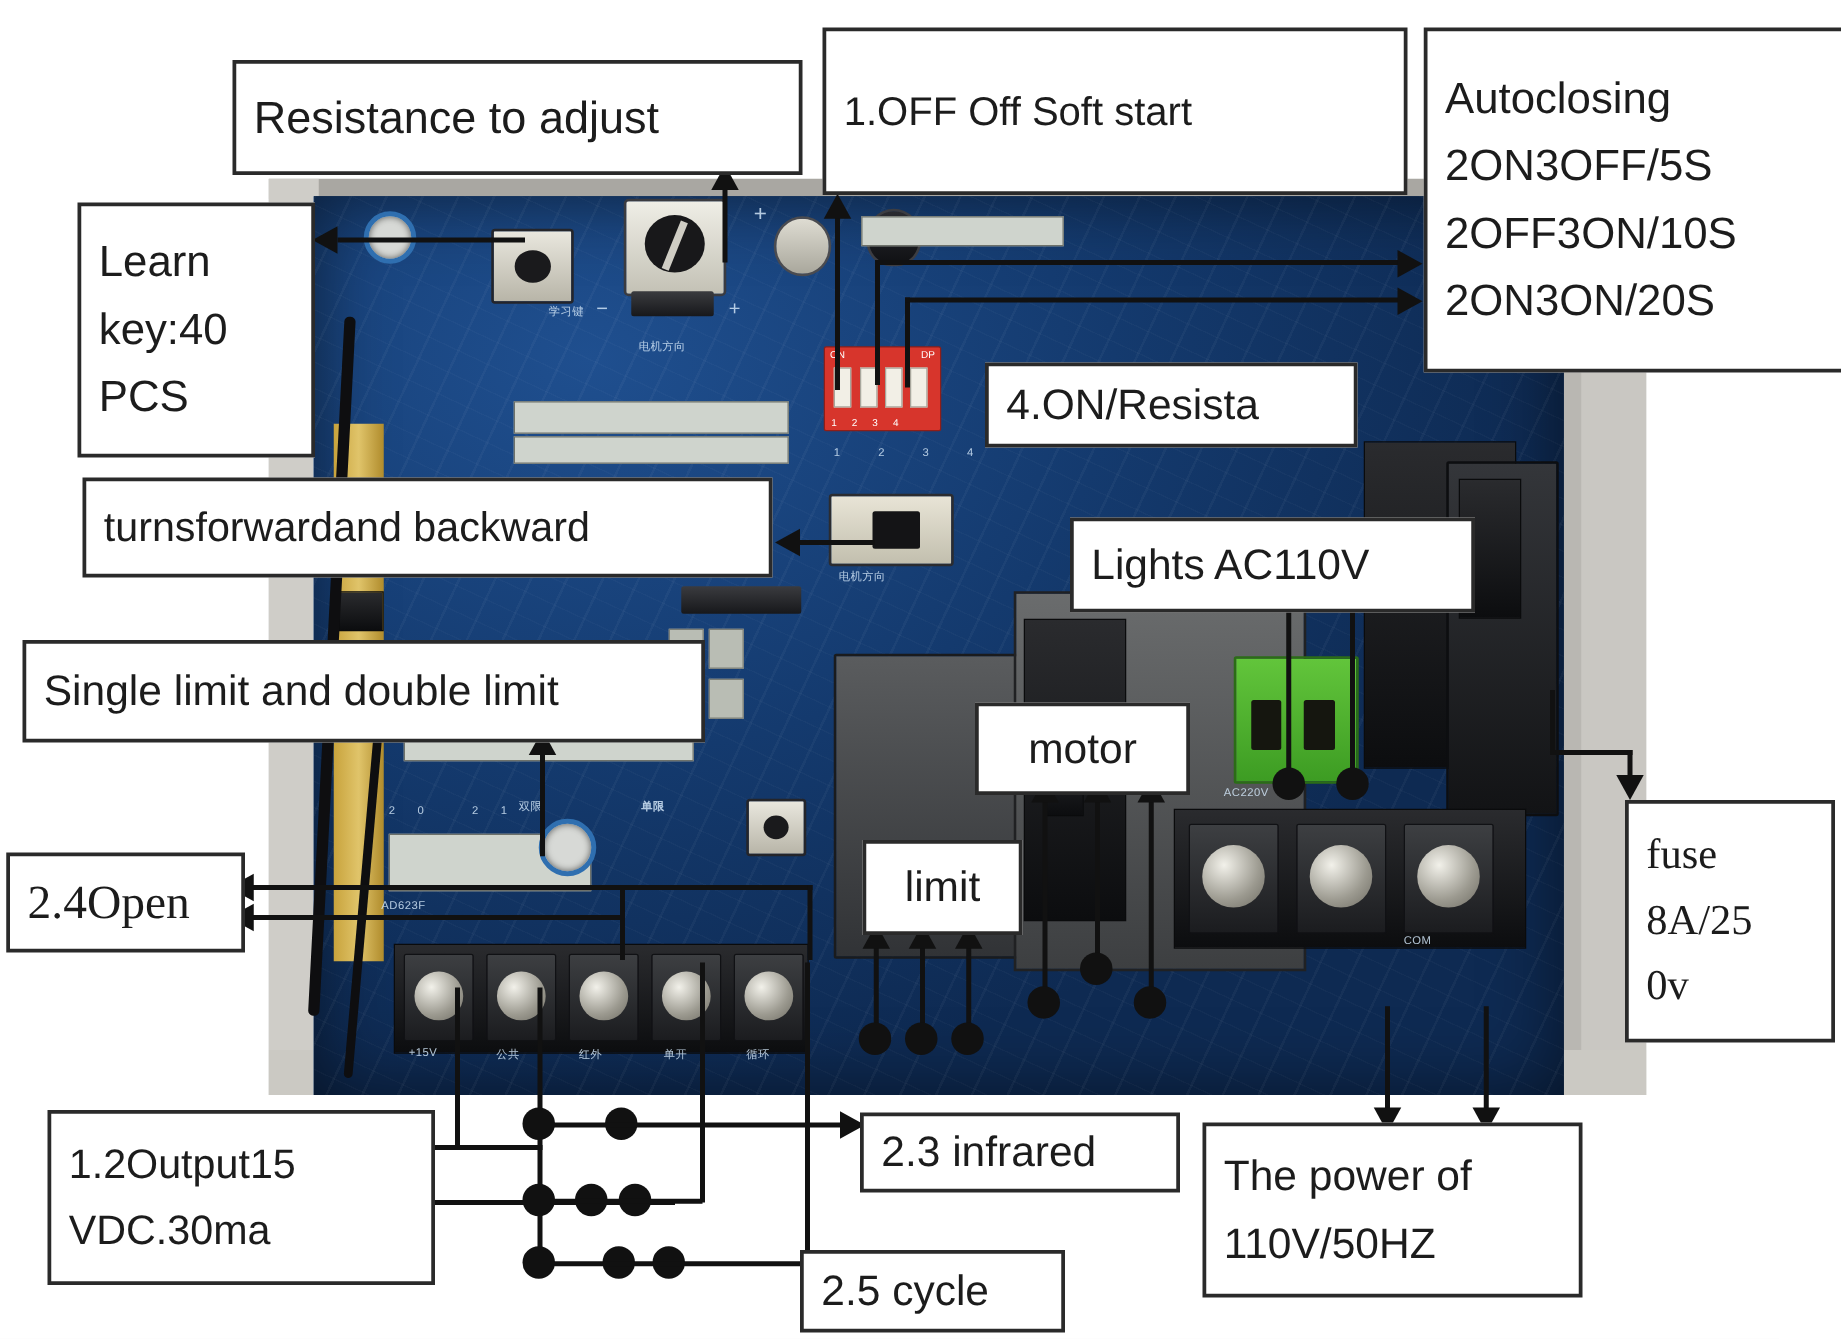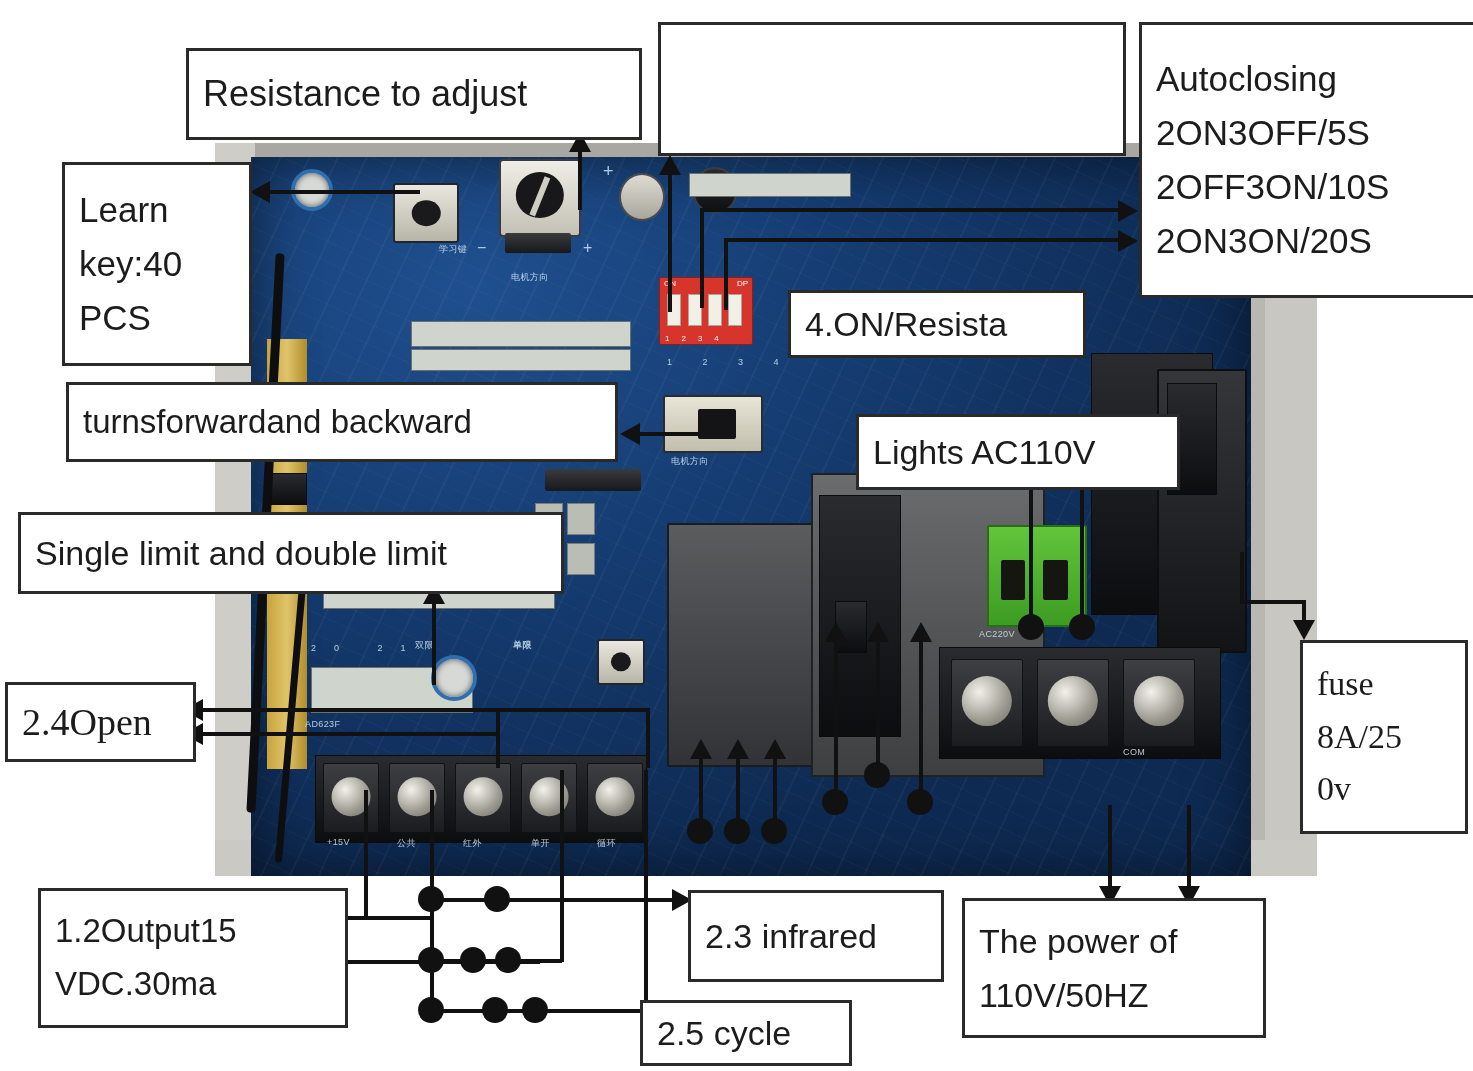--- a/index.html
+++ b/index.html
@@ -291,20 +291,21 @@
   <div class="ln-h" style="left:440px;top:959px;width:122px;"></div>
   <div class="ln-v" style="left:560px;top:770px;height:192px;"></div>
   <div class="ln-h" style="left:440px;top:1009px;width:208px;"></div>
   <div class="ln-v" style="left:644px;top:770px;height:242px;"></div>
 
   <div class="box sans" style="left:186px;top:48px;width:456px;height:92px;font-size:36px;">
     <span class="ln">Resistance to adjust</span>
   </div>
 
   <div class="box sans" style="left:658px;top:22px;width:468px;height:134px;font-size:32px;">
+    <span class="ln">1.OFF Off Soft start</span>
   </div>
 
   <div class="box sans" style="left:1139px;top:22px;width:348px;height:276px;font-size:35px;line-height:1.55;">
     <span class="ln">Autoclosing</span>
     <span class="ln">2ON3OFF/5S</span>
     <span class="ln">2OFF3ON/10S</span>
     <span class="ln">2ON3ON/20S</span>
   </div>
 
   <div class="box sans" style="left:62px;top:162px;width:190px;height:204px;font-size:35px;line-height:1.55;">
@@ -322,38 +323,44 @@
   </div>
 
   <div class="box sans" style="left:856px;top:414px;width:324px;height:76px;font-size:34px;">
     <span class="ln">Lights AC110V</span>
   </div>
 
   <div class="box sans" style="left:18px;top:512px;width:546px;height:82px;font-size:34px;">
     <span class="ln">Single limit and double limit</span>
   </div>
 
-
+  <div class="box sans" style="left:780px;top:562px;width:172px;height:74px;font-size:34px;text-align:center;">
+    <span class="ln">motor</span>
+  </div>
+
+  <div class="box sans" style="left:690px;top:672px;width:128px;height:76px;font-size:34px;text-align:center;">
+    <span class="ln">limit</span>
+  </div>
 
   <div class="box serif" style="left:5px;top:682px;width:191px;height:80px;font-size:38px;">
     <span class="ln">2.4Open</span>
   </div>
 
   <div class="box serif" style="left:1300px;top:640px;width:168px;height:194px;font-size:34px;line-height:1.55;">
     <span class="ln">fuse</span>
     <span class="ln">8A/25</span>
     <span class="ln">0v</span>
   </div>
 
   <div class="box sans" style="left:38px;top:888px;width:310px;height:140px;font-size:33px;line-height:1.6;">
     <span class="ln">1.2Output15</span>
     <span class="ln">VDC.30ma</span>
   </div>
 
-  <div class="box sans" style="left:688px;top:890px;width:256px;height:92px;font-size:34px;">
+  <div class="box sans" style="left:688px;top:890px;width:256px;height:64px;font-size:34px;">
     <span class="ln">2.3 infrared</span>
   </div>
 
   <div class="box sans" style="left:640px;top:1000px;width:212px;height:66px;font-size:34px;">
     <span class="ln">2.5 cycle</span>
   </div>
 
   <div class="box sans" style="left:962px;top:898px;width:304px;height:140px;font-size:34px;line-height:1.6;">
     <span class="ln">The power  of</span>
     <span class="ln">110V/50HZ</span>

